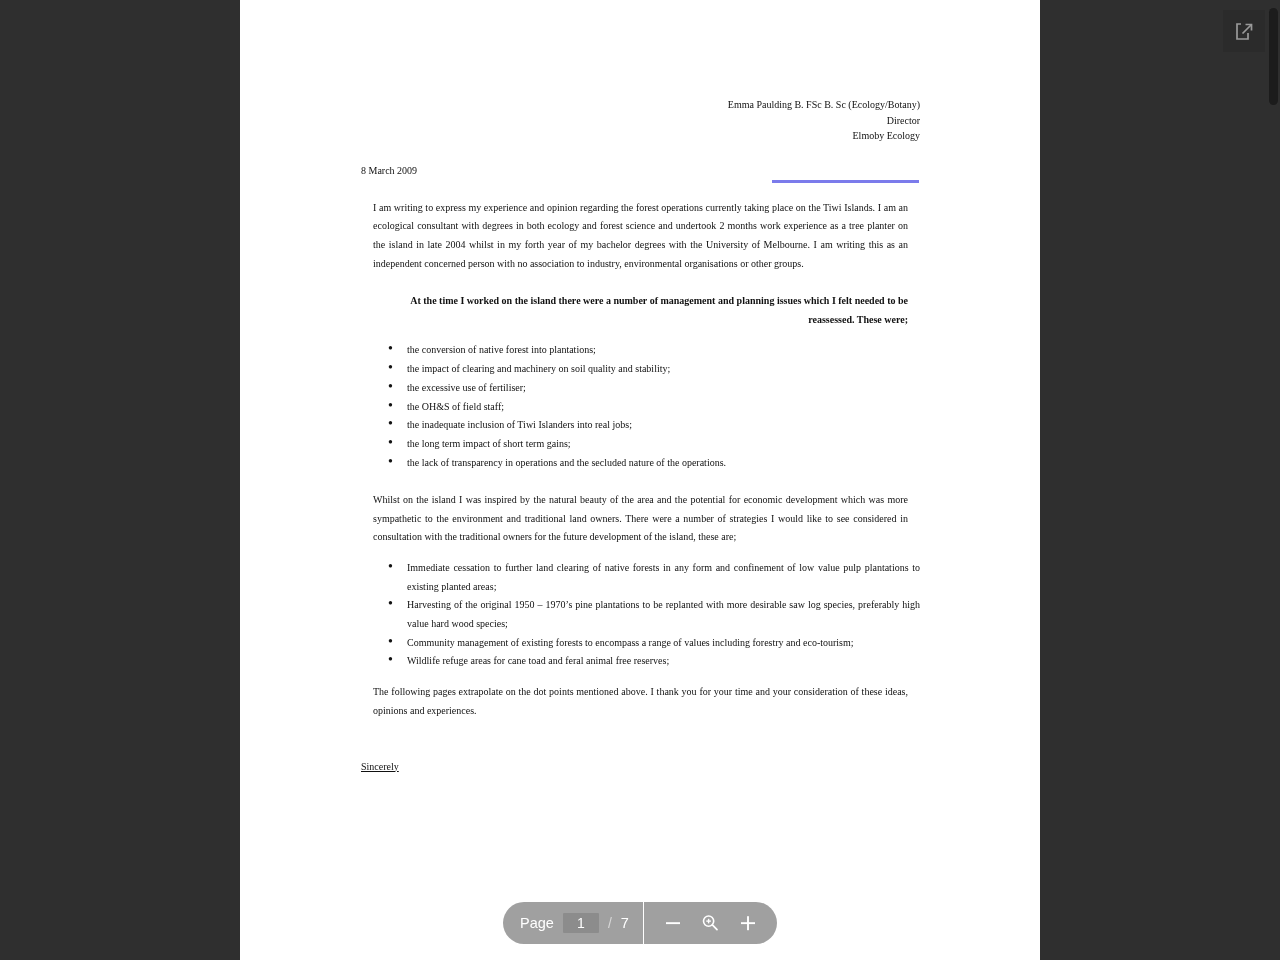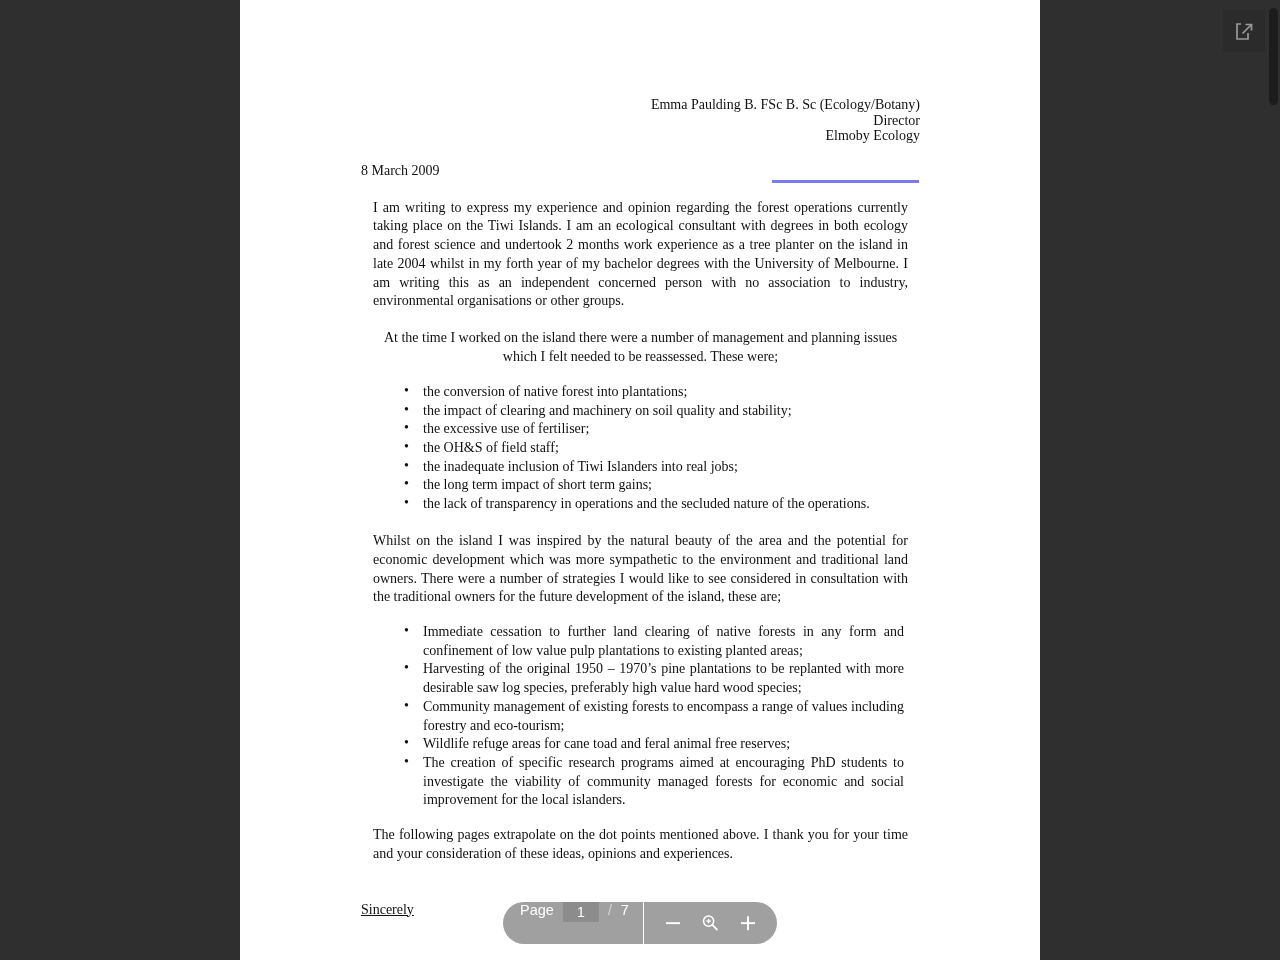--- a/index.html
+++ b/index.html
@@ -33,21 +33,21 @@
     background: #ffffff;
     overflow: hidden;
   }
 
   .doc-body {
     position: absolute;
     left: 121px;   
     top: 0;
     width: 559px;  
     font-family: "Liberation Serif", "DejaVu Serif", serif;
-    font-size: 14px;
+    font-size: 10px;
     line-height: 18.7px;
     color: #111111;
   }
 
   .letterhead {
     text-align: right;
     margin-top: 97px;
     line-height: 15.5px;
   }
   .letterhead div { white-space: nowrap; }
@@ -67,24 +67,24 @@
 
   .date-line { margin-top: 18px; }
   .salutation { margin-top: 33px; }
 
   p.para {
     margin: 12px;
     text-align: justify;
     text-justify: inter-word;
   }
   p.spaced { margin-top: 18.5px; }
-  p.lastline { text-align: center; }
+  p.lastline { text-align: right; font-weight: bold; }
 
   ul.doc-list {
-    margin: 16px;
+    margin: 0;
     padding: 0;
     list-style: none;
   }
   ul.doc-list > li {
     position: relative;
     padding-left: 46px;
     text-align: justify;
     text-justify: inter-word;
   }
   ul.doc-list > li::before {
@@ -110,20 +110,21 @@
     background: #a0a0a0;
     border-radius: 21px;
     display: flex;
     align-items: center;
     color: #ffffff;
     font-size: 14.5px;
     user-select: none;
   }
   #tb-left {
     display: flex;
+    align-items: center;
     height: 100%;
     padding-left: 17px;
     gap: 9px;
   }
   .tb-label { color: #ffffff; font-size: 14.5px; }
   #page-input {
     width: 36px;
     height: 20px;
     background: #8c8c8c;
     border: none;
@@ -237,21 +238,20 @@
         <li>the lack of transparency in operations and the secluded nature of the operations.</li>
       </ul>
 
       <p class="para spaced">Whilst on the island I was inspired by the natural beauty of the area and the potential for economic development which was more sympathetic to the environment and traditional land owners.  There were a number of strategies I would like to see considered in consultation with the traditional owners for the future development of the island, these are;</p>
 
       <ul class="doc-list">
         <li>Immediate cessation to further land clearing of native forests in any form and confinement of low value pulp plantations to existing planted areas;</li>
         <li>Harvesting of the original 1950 – 1970’s pine plantations to be replanted with more desirable saw log species, preferably high value hard wood species;</li>
         <li>Community management of existing forests to encompass a range of values including forestry and eco-tourism;</li>
         <li class="nojust">Wildlife refuge areas for cane toad and feral animal free reserves;</li>
-        <li>The creation of specific research programs aimed at encouraging PhD students to investigate the viability of community managed forests for economic and social improvement for the local islanders.</li>
       </ul>
 
       <p class="para closing">The following pages extrapolate on the dot points mentioned above.  I thank you for your time and your consideration of these ideas, opinions and experiences.</p>
 
       <div class="sincerely">Sincerely</div>
 
     </div>
   </div>
 
   <div id="toolbar">

